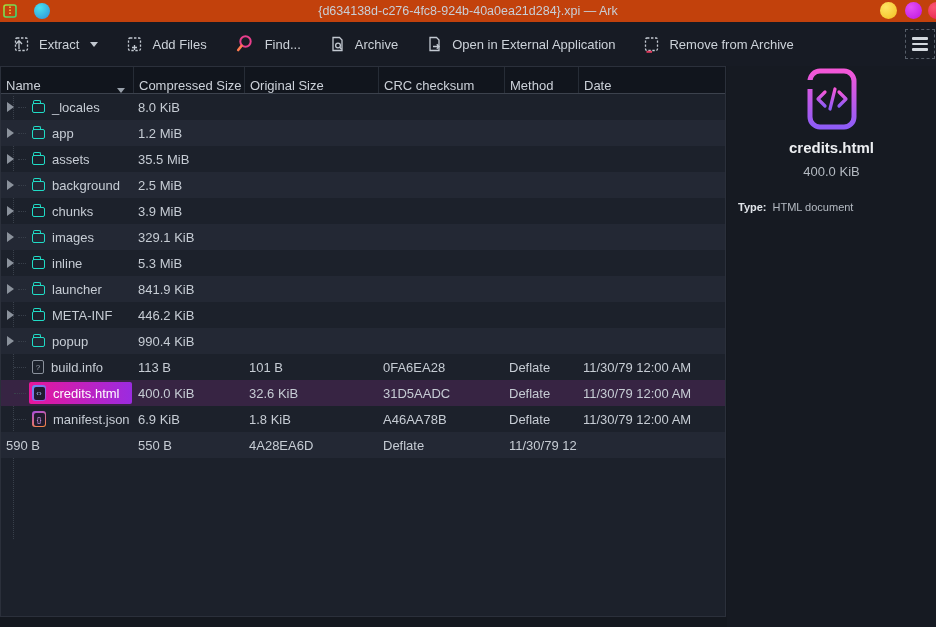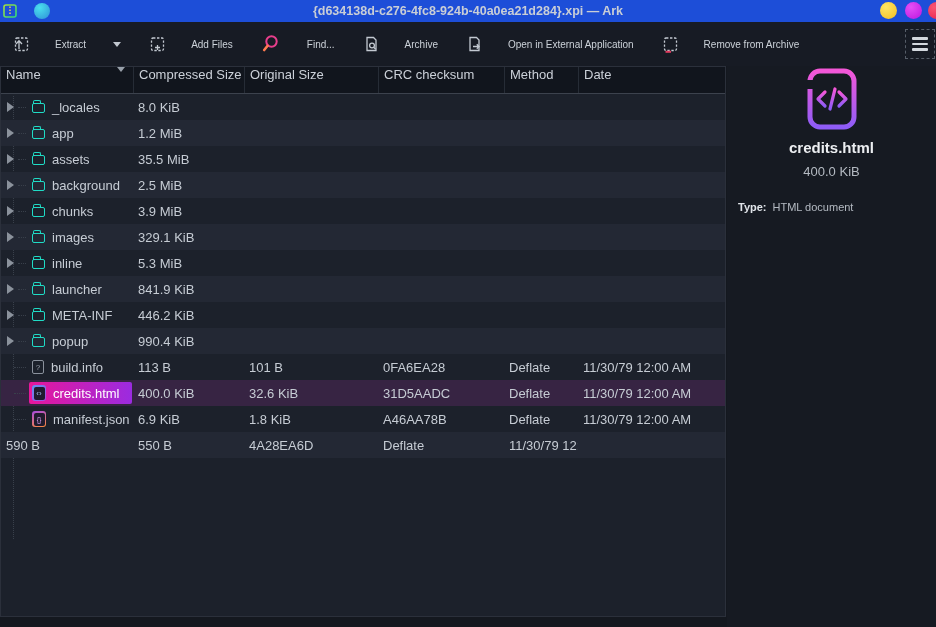--- a/index.html
+++ b/index.html
@@ -8,22 +8,21 @@
     font-family:"Liberation Sans", sans-serif;
     background:#14181f;
     color:#c7cdd5;
     position:relative;
     font-size:13px;
   }
 
   
   .titlebar {
     position:absolute; left:0; top:0; width:936px; height:22px;
-    background:#1d4ed8;
-    font-weight:bold;
+    background:#c2410c;
   }
   .app-icon { position:absolute; left:3px; top:4px; width:14px; height:14px; }
   .doc-dot {
     position:absolute; left:34px; top:3px; width:16px; height:16px; border-radius:50%;
     background:radial-gradient(circle at 35% 30%, #4ae0ee, #2e8fd8);
   }
   .window-title {
     position:absolute; left:0; right:0; top:0; height:22px;
     display:flex; align-items:center; justify-content:center;
     font-size:12.5px; color:#c9ced6;
@@ -32,22 +31,22 @@
   .winbtn.min   { left:880px; background:radial-gradient(circle at 35% 30%, #ffe564, #f3bd20); }
   .winbtn.max   { left:905px; background:radial-gradient(circle at 35% 30%, #e44ff6, #bd16de); }
   .winbtn.close { left:928px; background:radial-gradient(circle at 35% 30%, #fb5572, #e51f4e); }
 
   
   .toolbar {
     position:absolute; left:0; top:22px; width:936px; height:44px;
     background:#171b24; display:flex; align-items:center; padding-left:12px;
   }
   .tb-btn {
-    display:flex; align-items:center; gap:25px; margin-right:27px;
-    color:#ccd2d9; font-size:10px; cursor:default; white-space:nowrap;
+    display:flex; align-items:center; gap:9px; margin-right:27px;
+    color:#ccd2d9; font-size:13px; cursor:default; white-space:nowrap;
   }
   .tb-btn svg { display:block; }
   .caret-down {
     width:0; height:0; margin-left:2px;
     border-left:4.5px solid transparent; border-right:4.5px solid transparent;
     border-top:5px solid #c2c8d0;
   }
   .hamburger-wrap {
     position:absolute; right:1px; top:7px; width:30px; height:30px;
     border:1px dashed #565d68; display:flex; align-items:center; justify-content:center;
@@ -59,21 +58,21 @@
   .table-panel {
     position:absolute; left:0; top:66px; width:726px; height:551px;
     background:#1c212b; border:1px solid #2b303b;
   }
   .thead {
     display:grid; grid-template-columns:132px 111px 134px 126px 74px 1fr;
     height:27px; background:#11151d; border-bottom:1px solid #3c424d;
     color:#ccd1d9; font-size:13px;
   }
   .th {
-    display:flex; align-items:flex-start; padding-left:5px; position:relative;
+    display:flex; align-items:flex-end; padding-left:5px; position:relative;
   }
   .th + .th { border-left:1px solid #262c36; }
   .sort-caret {
     position:absolute; right:8px; width:0; height:0;
     border-left:4.5px solid transparent; border-right:4.5px solid transparent;
     border-top:5px solid #98a0aa;
   }
   .rows { position:relative; }
   .tree-guide {
     position:absolute; left:12px; top:2px; height:443px; width:0;

